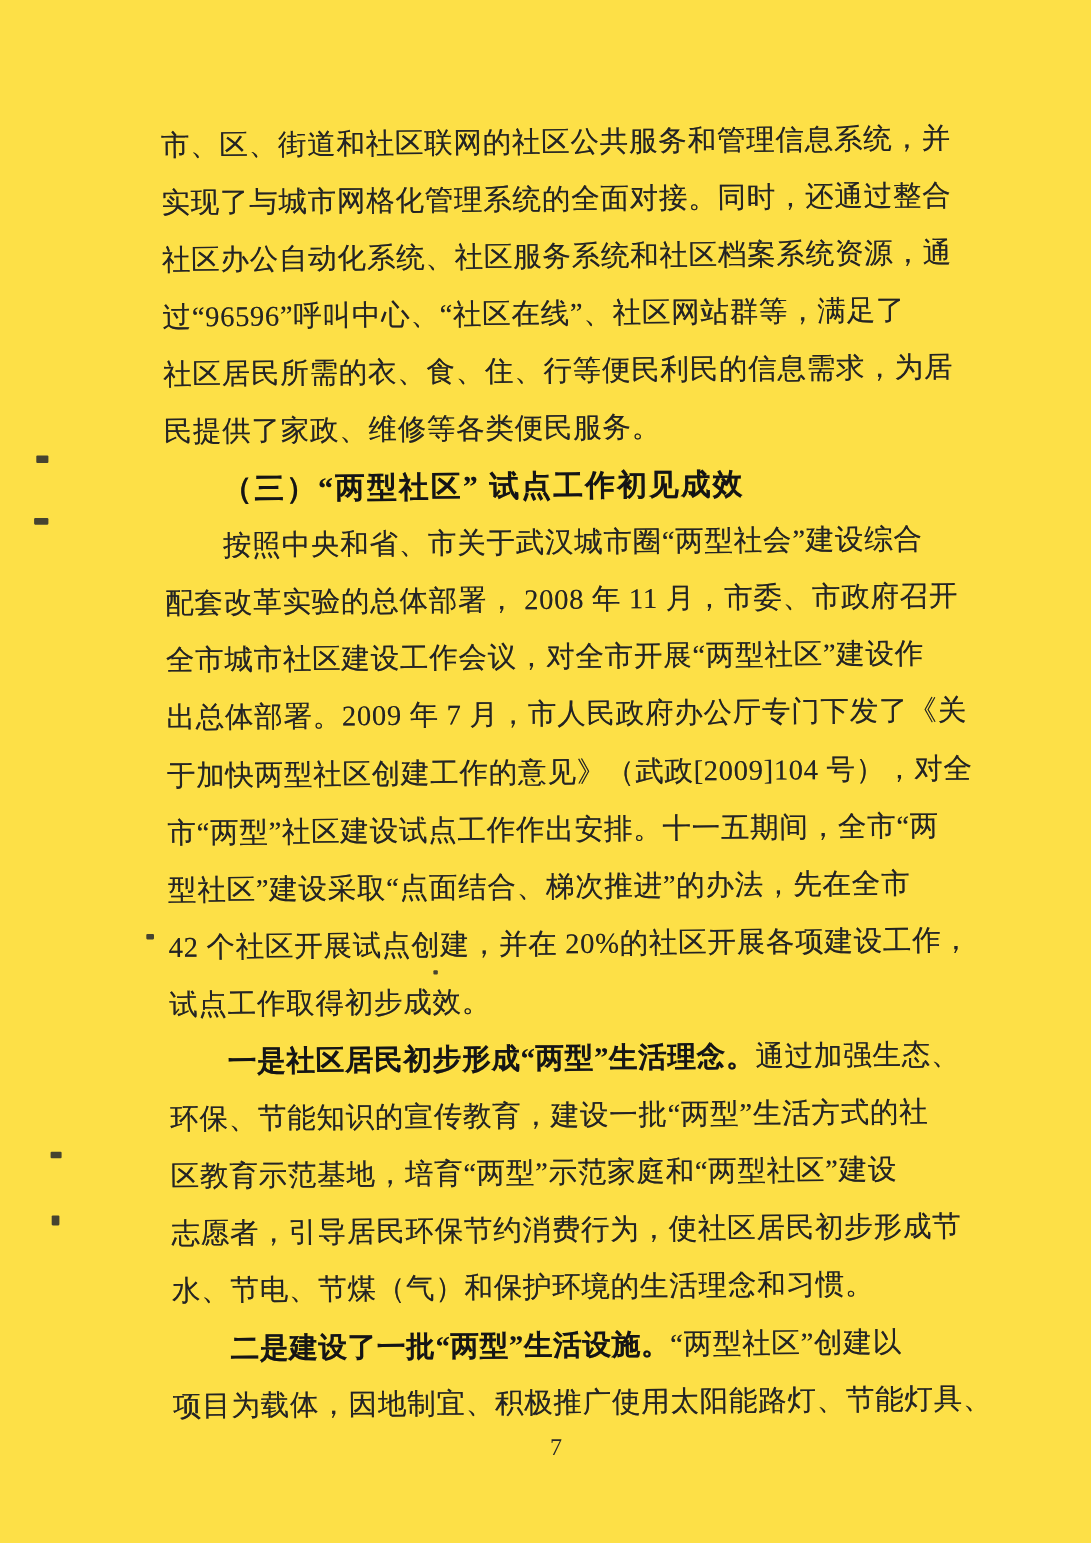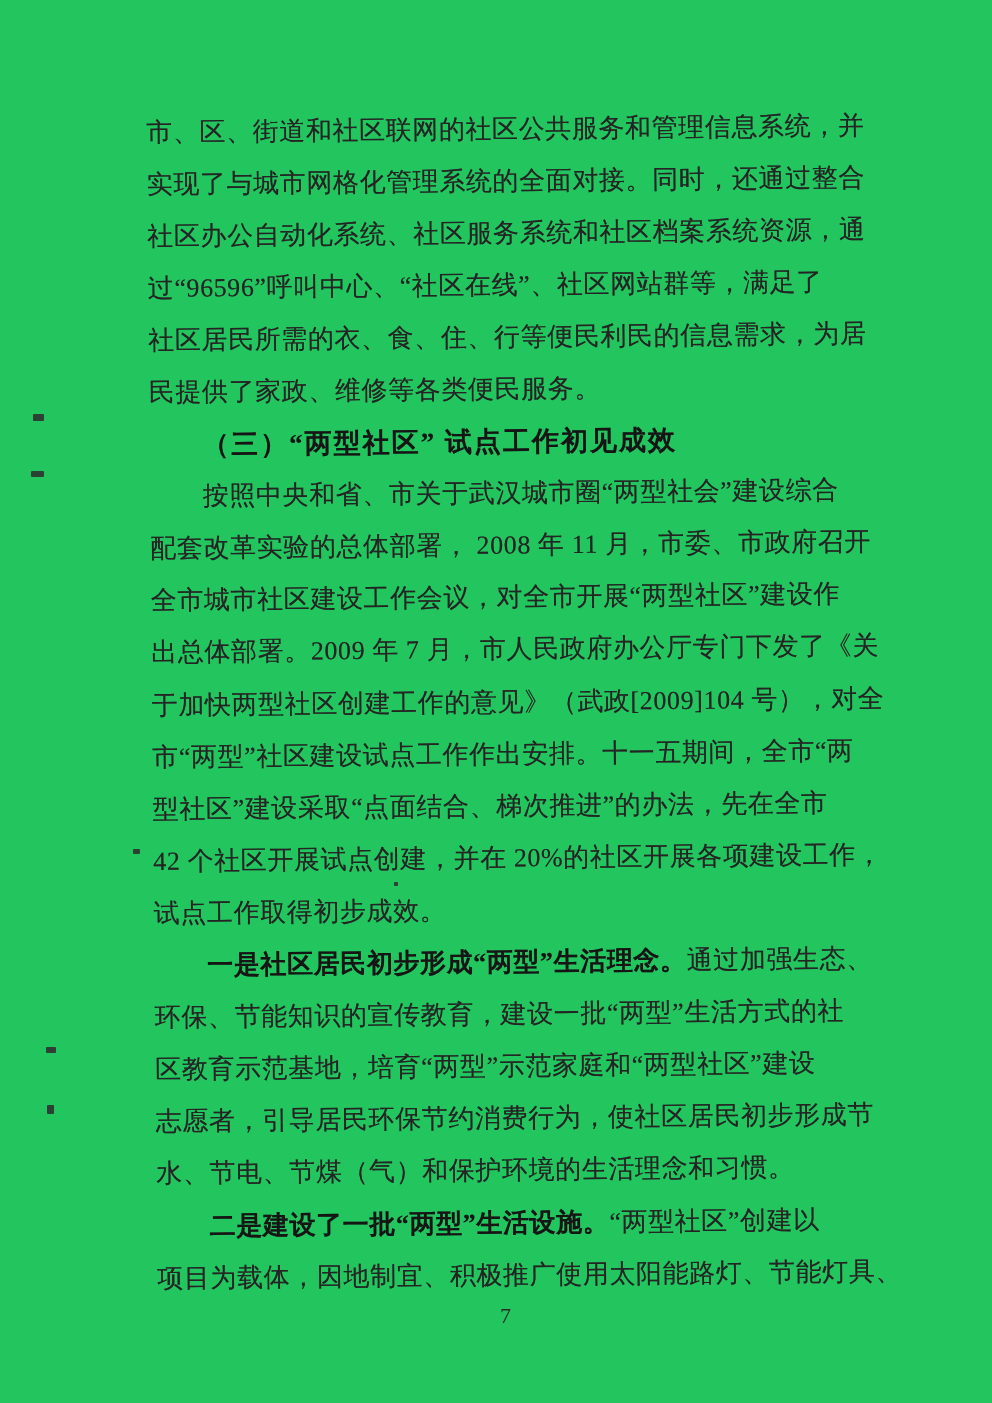--- a/index.html
+++ b/index.html
@@ -4,21 +4,21 @@
 <style>
   html, body { margin: 0; padding: 0; }
   body {
     width: 992px; height: 1403px;
     background: #e8e8e6;
     font-family: "Liberation Serif", "DejaVu Serif", serif;
   }
   .page {
     position: relative;
     width: 992px; height: 1403px;
-    background: #22c55e;
+    background: #fde047;
     overflow: hidden;
     color: #242424;
   }
   .doc-body {
     position: absolute;
     left: 146px; top: 106px;
     width: 740px;
     transform: rotate(-0.55deg);
     transform-origin: 0 0;
   }

